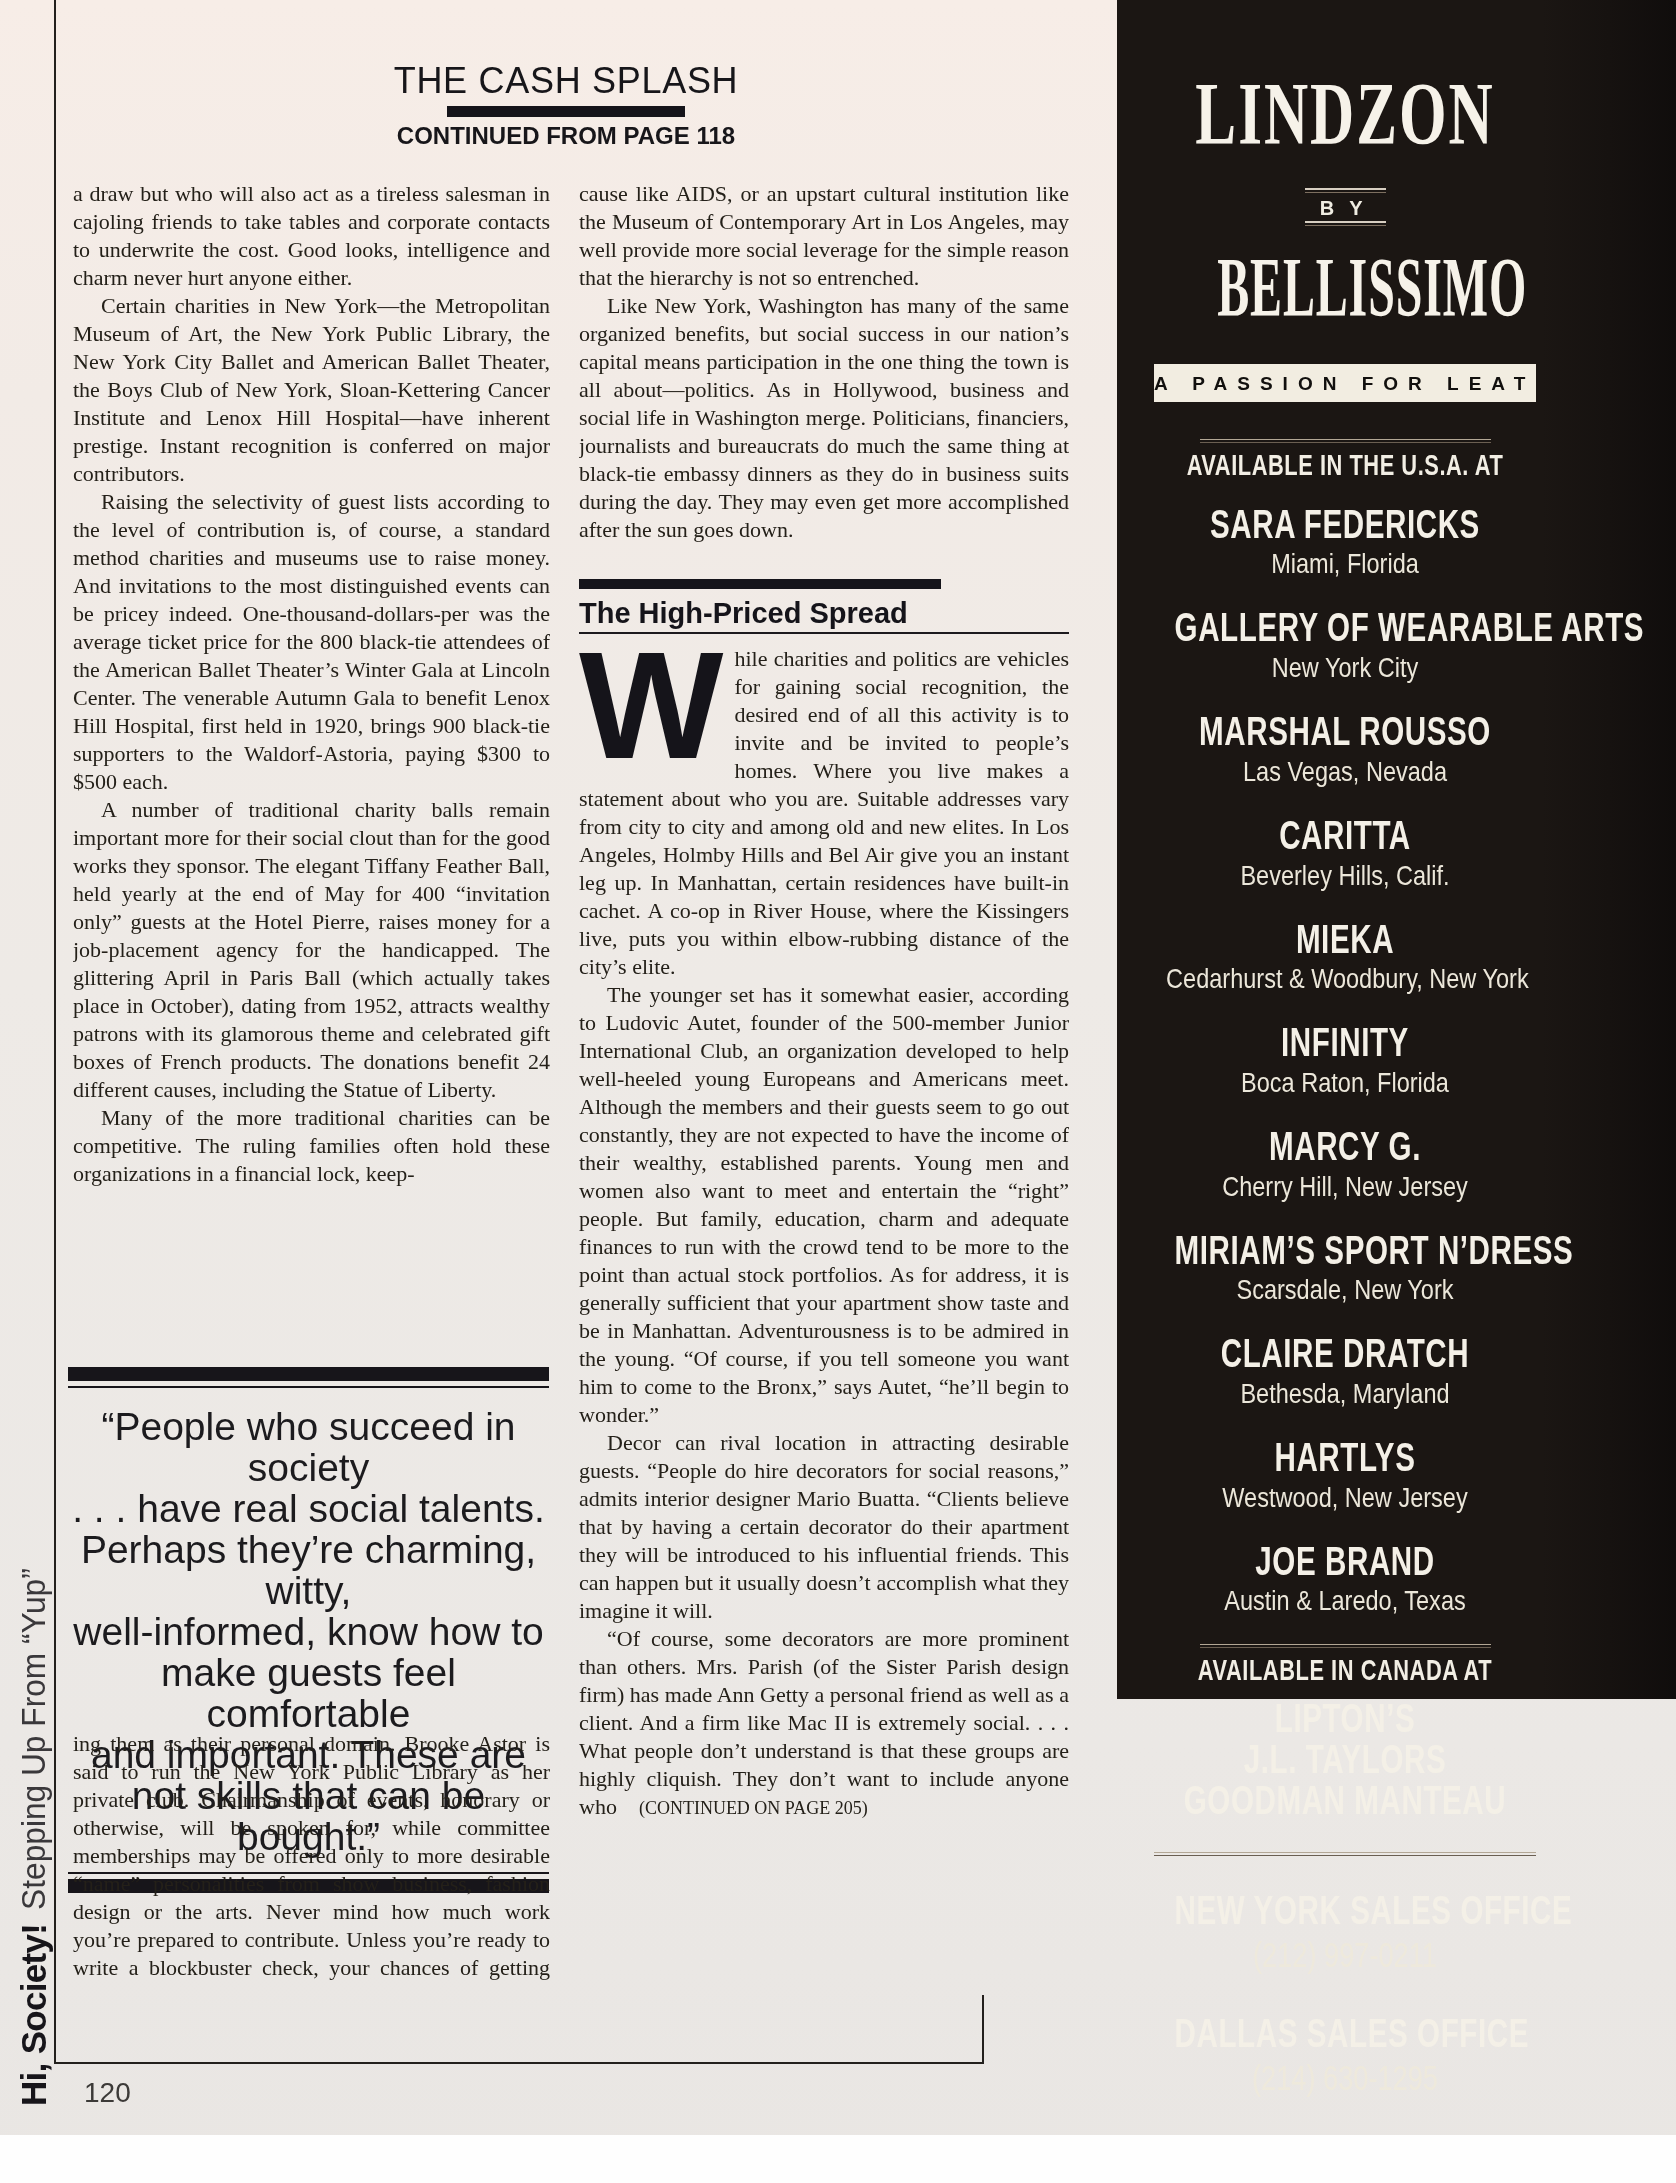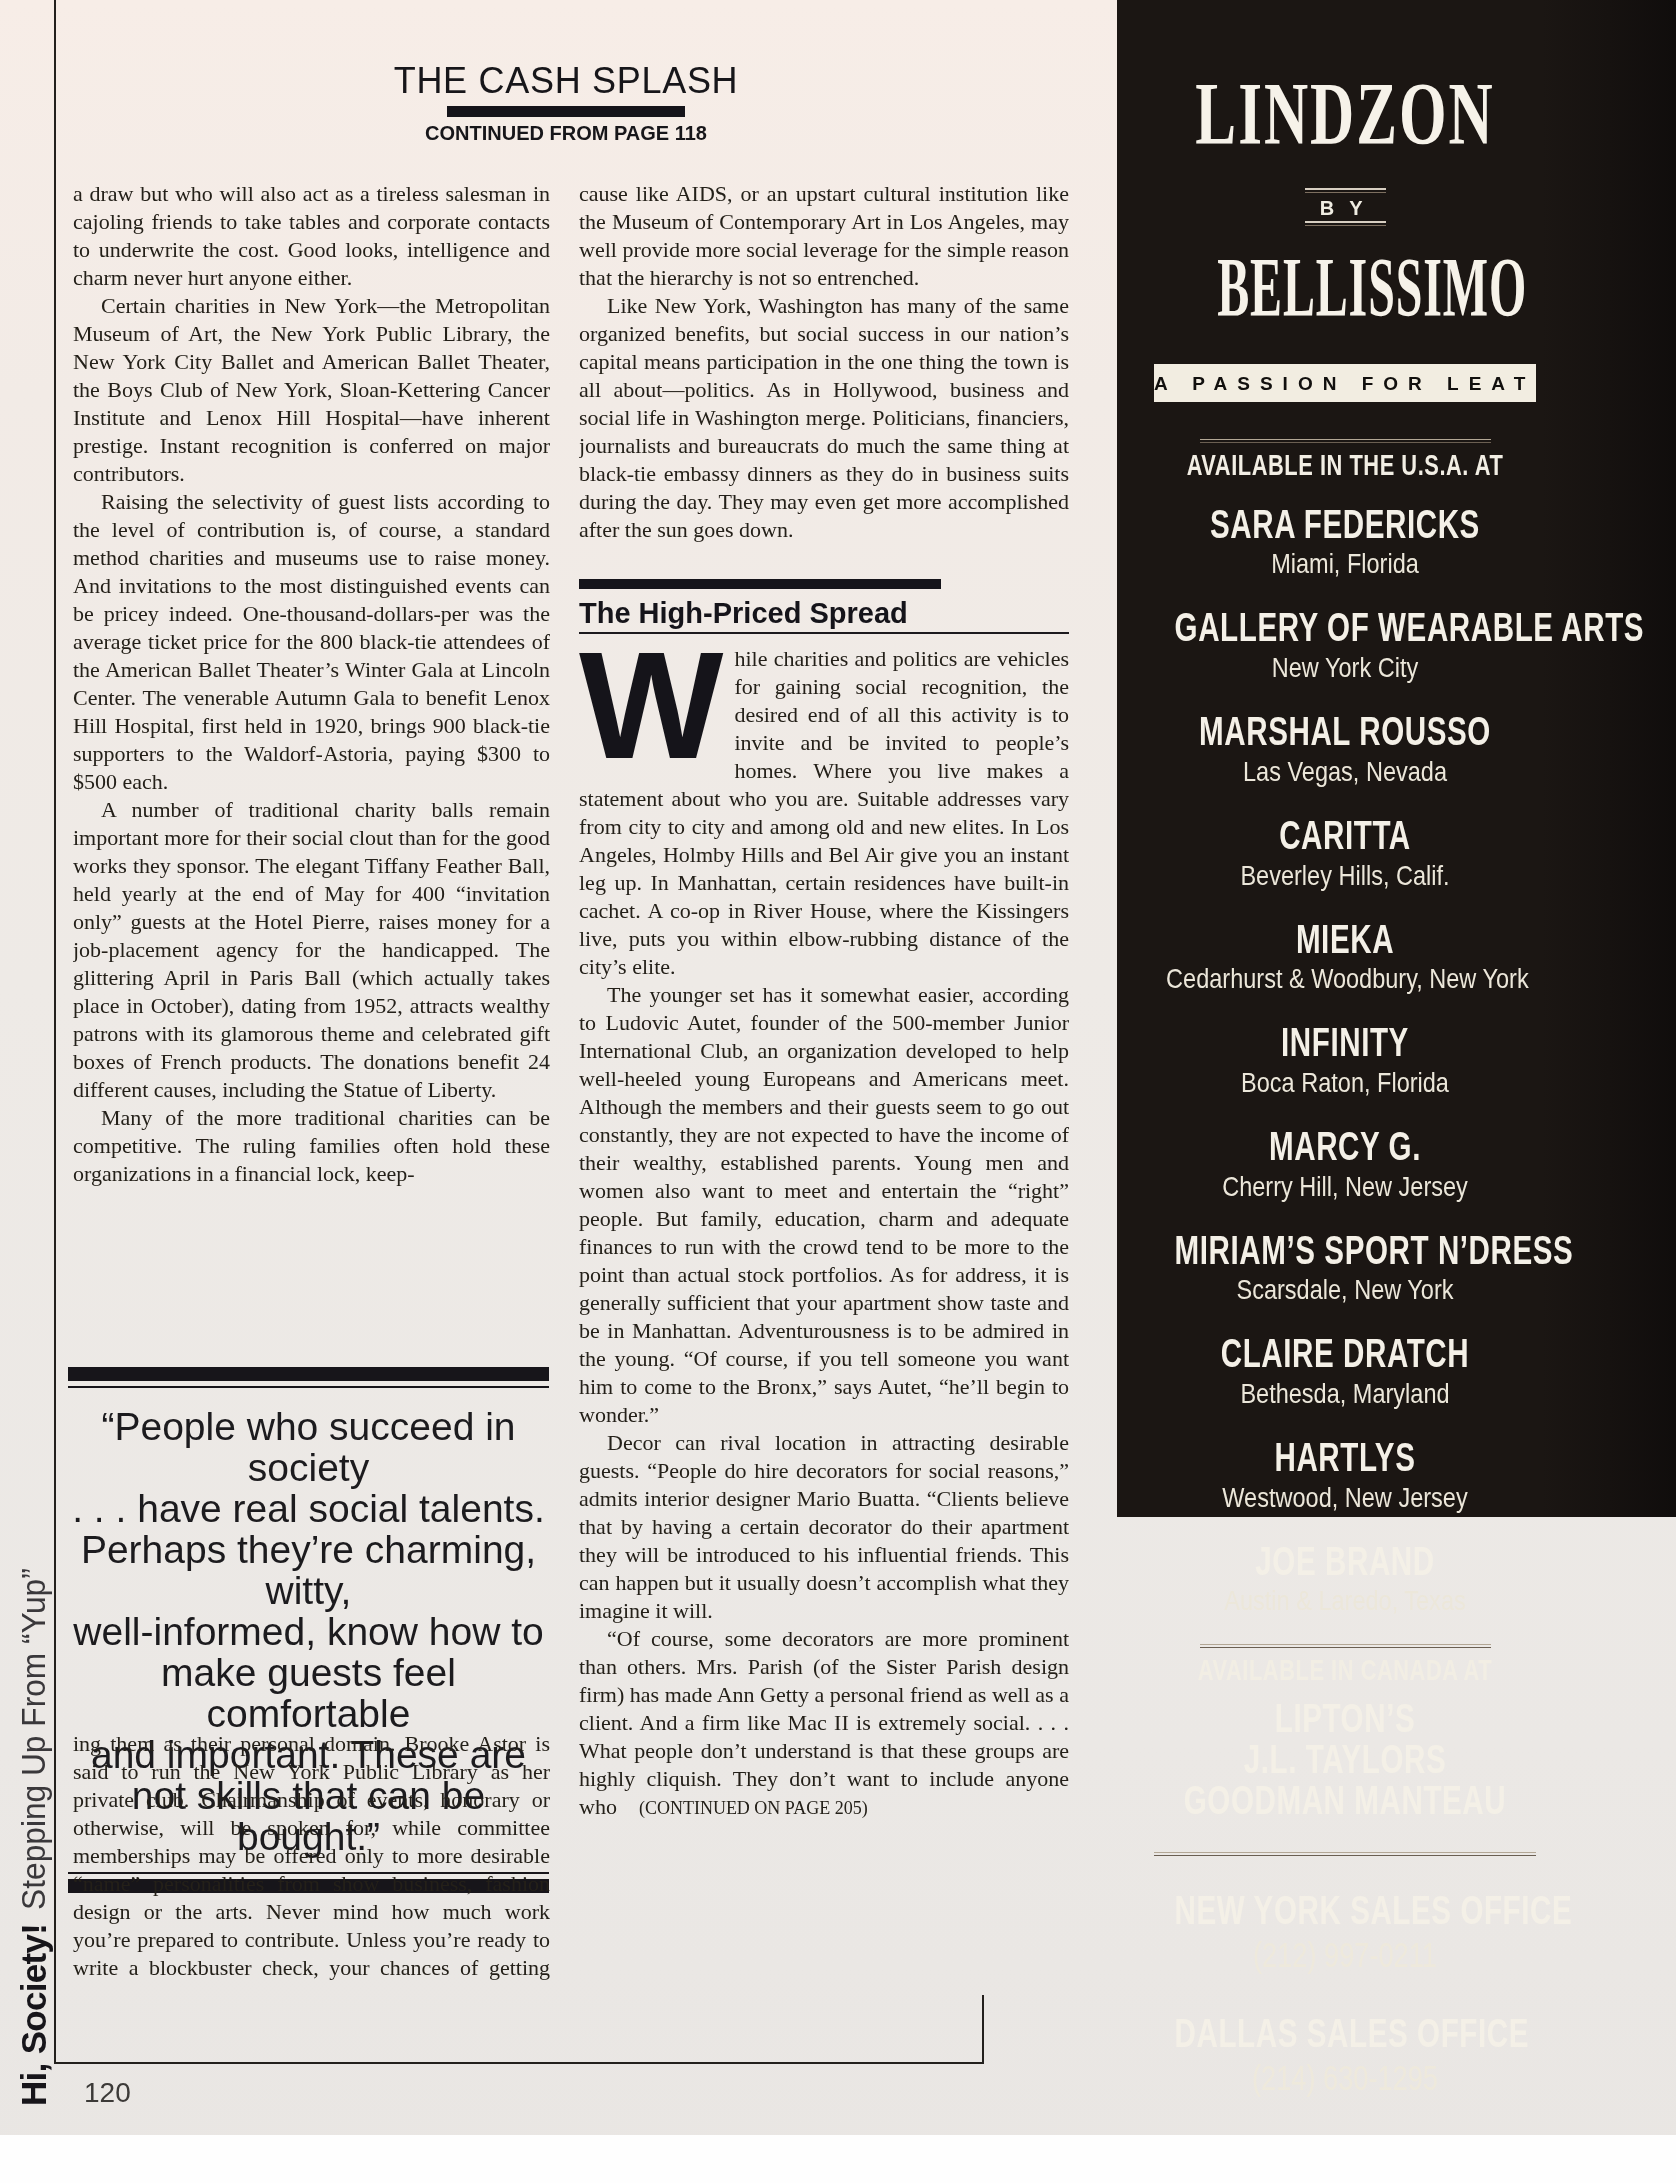--- a/index.html
+++ b/index.html
@@ -24,21 +24,21 @@
   }
   .sv-bold { font-weight:700; font-size:35px; letter-spacing:-0.7px; color:#17151a; }
   .sv-light { font-weight:400; font-size:33px; color:#3a383b; letter-spacing:0; margin-top:6.8px;
               transform:scale(1,0.96); }
 
   
   .article-header { position:absolute; left:64px; top:60px; width:1004px; text-align:center;
                     font-family:"Liberation Sans","DejaVu Sans",sans-serif; }
   .article-title { font-weight:400; font-size:36px; letter-spacing:0.7px; color:#17161a; }
   .title-bar { width:238px; height:10.8px; background:#15141a; margin:4px auto 5.4px auto; }
-  .continued-from { font-weight:700; font-size:20px; letter-spacing:0; color:#17161a; }
+  .continued-from { font-weight:700; font-size:24px; letter-spacing:0; color:#17161a; }
 
   
   .col { position:absolute; font-size:22px; line-height:28px; text-align:justify; color:#242019; }
   .col p { margin:0; }
   .col p.ind { text-indent:28px; }
   .col1 { left:73px; top:180px; width:477px; height:1183px; overflow:hidden; }
   .col1b { left:73px; top:1730px; width:477px; height:259px; overflow:hidden; }
   .col2 { left:579px; top:180px; width:490px; height:1819px; overflow:hidden; }
 
   
@@ -60,21 +60,21 @@
   
   .dropcap { float:left; font-family:"Liberation Sans","DejaVu Sans",sans-serif;
              font-weight:900; font-size:153px; line-height:112px; color:#15141a;
              margin:4px 15px 0 0; letter-spacing:-4px; }
   .cont-on { font-size:18px; letter-spacing:0; padding-left:22px; white-space:nowrap; }
 
   .page-number { position:absolute; left:84px; top:2077px; font-family:"Liberation Sans","DejaVu Sans",sans-serif;
                  font-size:28px; color:#3c3a38; }
 
   
-  .ad { position:absolute; left:1117px; top:0; width:559px; height:1517px;
+  .ad { position:absolute; left:1117px; top:0; width:559px; height:1699px;
         background:linear-gradient(90deg,#1b1613 0%,#1b1613 76%,#161210 88%,#100d0c 100%);
         font-family:"Liberation Sans","DejaVu Sans",sans-serif; color:#f3efe6;
         padding:64px 118px 0 15px; text-align:center; }
   .ad-inner { width:426px; margin:0 auto; }
   .ad-brand1 { font-family:"Liberation Serif","DejaVu Serif",serif; font-weight:700;
                font-size:85px; letter-spacing:2.7px; transform:scale(0.72,1.05); color:#f6f2e9; }
   .ad-by { width:81px; margin:26px auto 0 auto; }
   .ad-by-rule { height:4.7px; border-top:2px solid #d8cfc2; border-bottom:1.4px solid #7d6f60; }
   .ad-by-text { font-size:20px; font-weight:700; letter-spacing:15px; padding:4px 0 1.4px 7.4px; color:#efece2; }
   .ad-brand2 { font-family:"Liberation Serif","DejaVu Serif",serif; font-weight:700;

